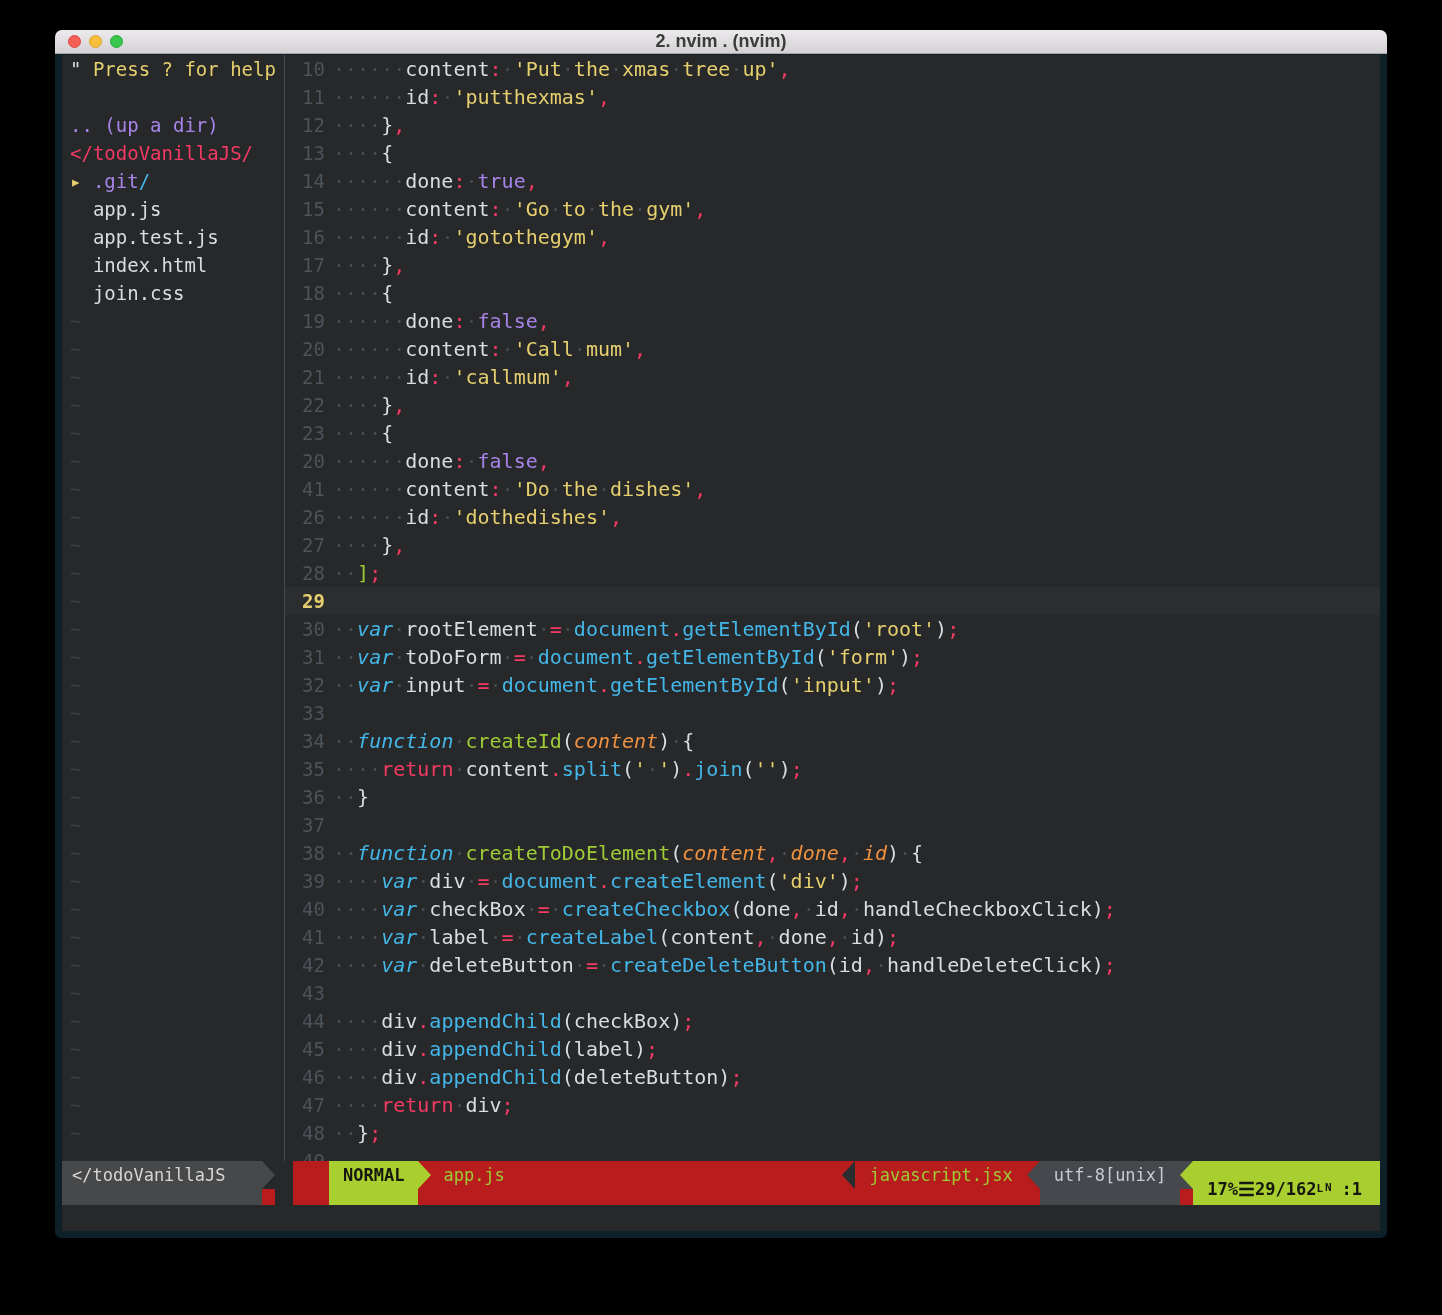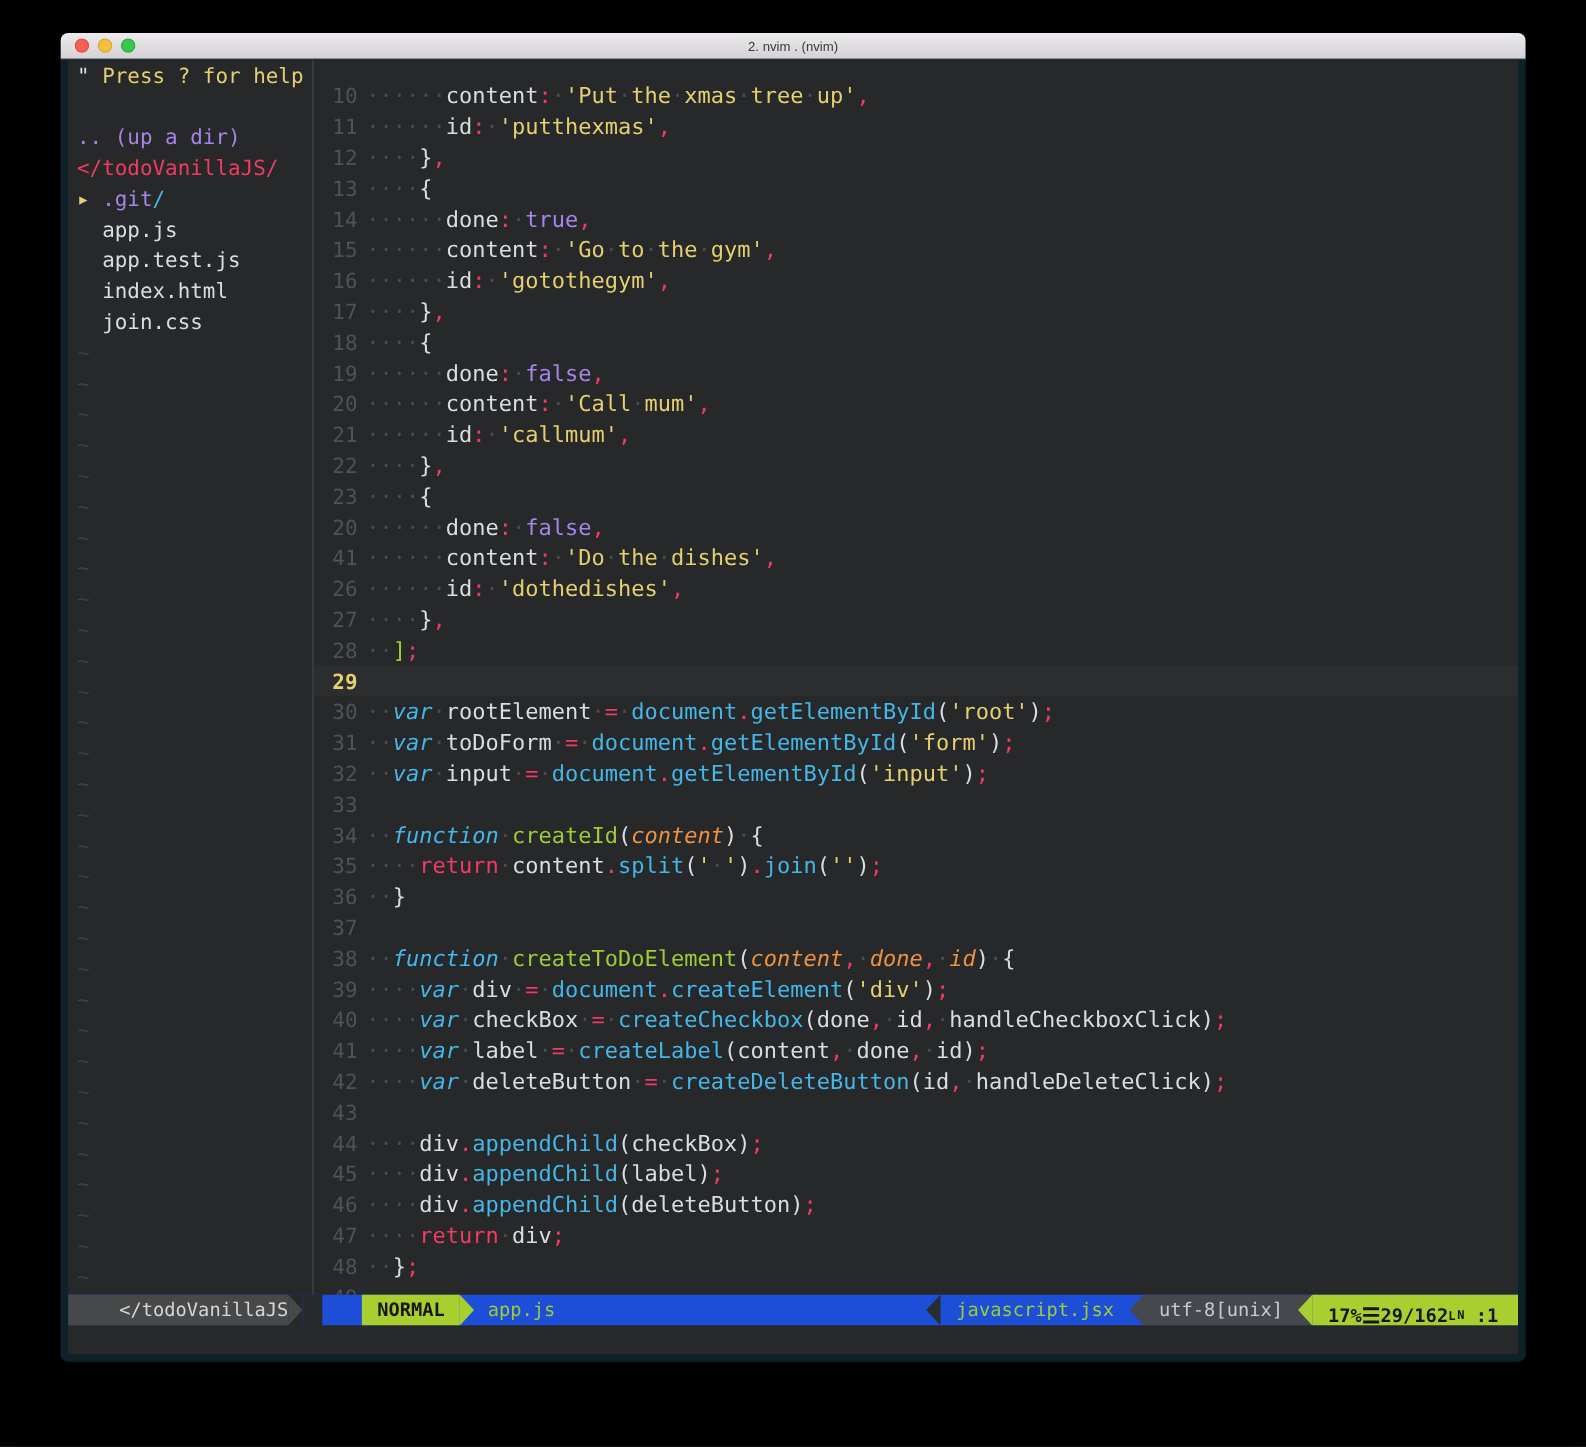--- a/index.html
+++ b/index.html
@@ -19,45 +19,45 @@
     border-bottom:1px solid #a8a6a9;position:relative;
     display:flex;align-items:center;
   }
   .lights{display:flex;gap:8px;padding-left:13px;}
   .tl{width:13px;height:13px;border-radius:50%;box-sizing:border-box;}
   .tl-close{background:#f55f58;border:1px solid #dd4a42;}
   .tl-min{background:#f7bd3c;border:1px solid #dca32a;}
   .tl-zoom{background:#39c84c;border:1px solid #27a83a;}
   .title{
     position:absolute;left:0;right:0;text-align:center;
-    font-family:"Liberation Sans",sans-serif;font-size:12px;color:#3c3c3c;
+    font-family:"Liberation Sans",sans-serif;font-size:18px;color:#3c3c3c;font-weight:bold;
   }
   
   .terminal{position:absolute;top:24px;left:0;right:0;bottom:0;background:#0e2129;padding:1px 7px 7px 7px;box-sizing:border-box;}
   .screen{width:100%;height:100%;background:#26282a;display:flex;flex-direction:column;overflow:hidden;}
   .main{flex:1;display:flex;min-height:0;}
   
   .sidebar{width:222px;flex:none;overflow:hidden;}
   .srow{height:28px;line-height:28px;font-size:19px;white-space:pre;padding-left:8px;}
   .s-white{color:#d9dde1;} .s-yellow{color:#e6cf6e;} .s-purple{color:#a884e8;}
   .s-red{color:#f23a63;} .s-cyan{color:#44b7e8;} .s-tilde{color:#3b4044;}
   .vsep{width:1px;background:#45494f;flex:none;}
   
-  .editor{flex:1;min-width:0;overflow:hidden;margin-top:18px;}
+  .editor{flex:1;min-width:0;overflow:hidden;}
   .eline{height:28px;line-height:28px;font-size:20px;white-space:pre;}
   .eline.cursor{background:#2b2d2f;}
   .eline.cursor .lnum{color:#e6cf6e;font-weight:bold;}
   .lnum{display:inline-block;width:40px;margin-right:8px;text-align:right;color:#4d535a;font-size:19px;}
   .sp{color:#474c52;}
   .c-fg{color:#d9dde1;} .c-str{color:#e6cf6e;} .c-pink{color:#f23a63;}
   .c-purple{color:#a884e8;} .c-cyan{color:#44b7e8;}
   .c-kw{color:#44b7e8;font-style:italic;}
   .c-fn{color:#9fcc36;} .c-param{color:#ee9140;font-style:italic;}
   
-  .statusline{height:28px;flex:none;display:flex;align-items:stretch;background:#1d4ed8;font-size:17px;line-height:28px;white-space:pre;text-align:right;}
+  .statusline{height:44px;flex:none;display:flex;align-items:stretch;background:#b91c1c;font-size:17px;line-height:28px;white-space:pre;}
   .sl-tree{width:190px;flex:none;background:#47484a;color:#d6d6d6;padding-left:10px;}
   .rarr{width:0;height:0;flex:none;border-top:14px solid transparent;border-bottom:14px solid transparent;}
   .larr{width:0;height:0;flex:none;border-top:14px solid transparent;border-bottom:14px solid transparent;}
   .arr-tree{border-left:13px solid #47484a;background:#26282a;}
   .sl-gap{width:18px;flex:none;background:#26282a;}
   .sl-mode{flex:none;background:#a9ce30;color:#16180f;font-weight:bold;padding:0 14px;margin-left:36px;}
   .arr-mode{border-left:13px solid #a9ce30;}
   .sl-file{color:#9ccd35;margin-left:12px;}
   .sl-spacer{flex:1;}
   .arr-ft{border-right:13px solid #2a2d30;}

